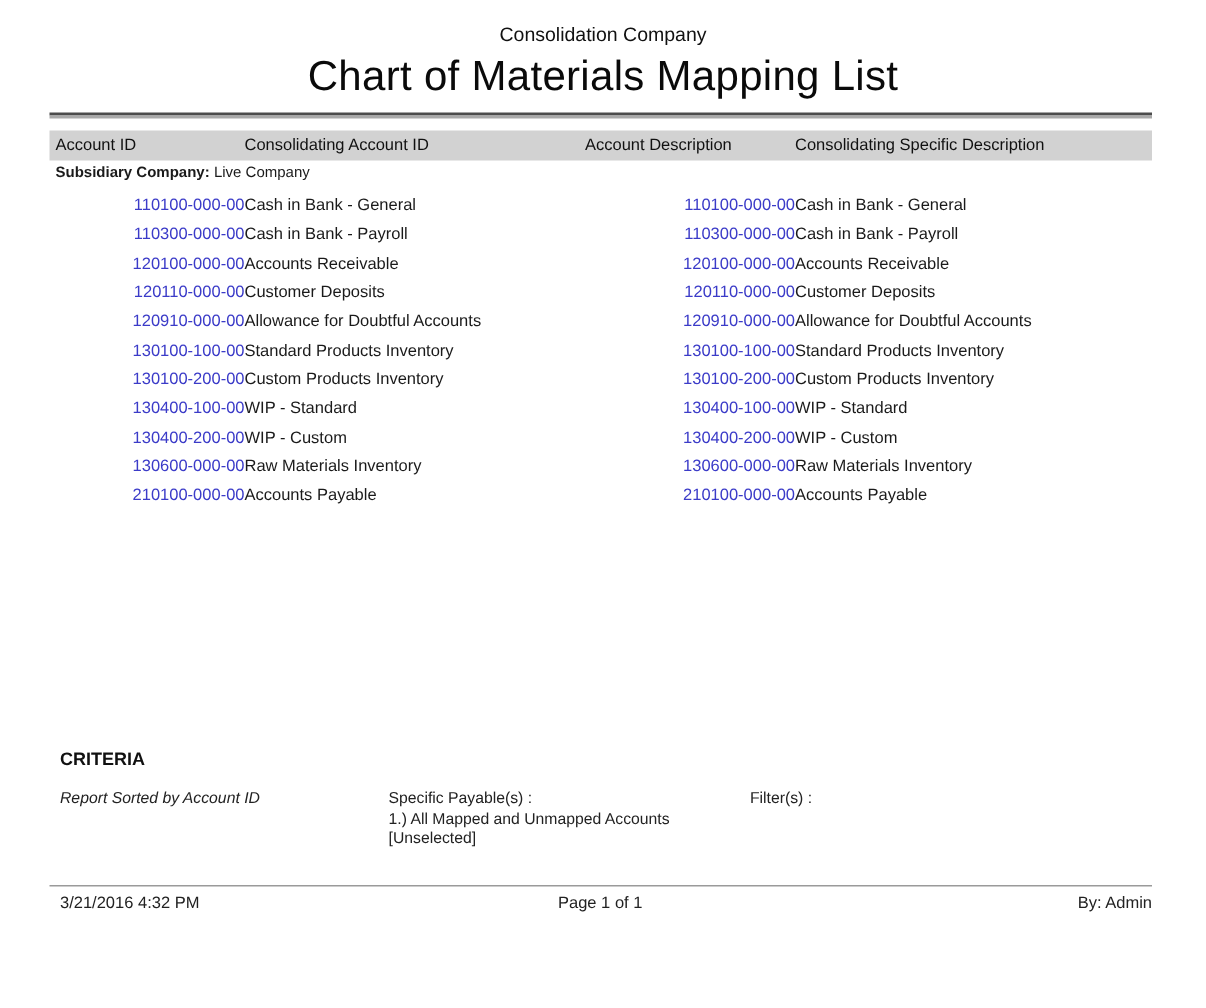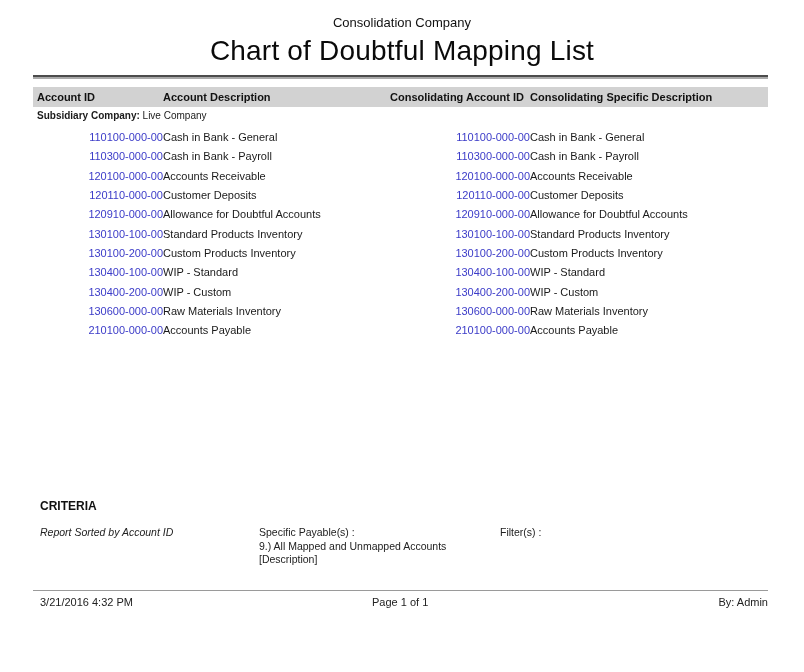--- a/index.html
+++ b/index.html
@@ -13,21 +13,21 @@
              font-size:28px; font-weight:500; color:#0a0a0a; letter-spacing:0.2px; }
 
   .content-x { left:33px; width:735px; }
 
   .double-rule { position:absolute; top:75px; height:3px;
                  border-top:2px solid #4c4c4c; border-bottom:2px solid #a9a9a9; }
 
   .grid { display:grid; grid-template-columns:126px 227px 140px auto; padding-left:4px; }
 
   .thead { position:absolute; top:87px; height:20px; background:#d2d2d2;
-           font-size:11px; font-weight:bold; color:#111; line-height:20px; }
+           font-size:11px; font-weight:normal; color:#111; line-height:20px; }
 
   .group-line { position:absolute; top:110px; left:37px; font-size:10px; }
   .group-line b { font-weight:bold; }
 
   .rows { position:absolute; top:128px; }
   .row  { height:19.35px; line-height:19.35px; font-size:11px; }
   .id   { color:#3b3bc8; cursor:pointer;text-align:right; }
 
   .criteria-heading { position:absolute; top:499px; left:40px;
                       font-size:12px; font-weight:bold; color:#111; }
@@ -41,28 +41,28 @@
   .f-date { position:absolute; left:40px; }
   .f-page { position:absolute; left:372px; }
   .f-by   { position:absolute; right:36px; }
 </style>
 </head>
 <body>
 
 <div class="page">
 
   <div class="company">Consolidation Company</div>
-  <div class="title">Chart of Doubtful Mapping List</div>
+  <div class="title">Chart of Materials Mapping List</div>
 
   <div class="double-rule content-x"></div>
 
   <div class="thead grid content-x">
     <span>Account ID</span>
+    <span>Consolidating Account ID</span>
     <span>Account Description</span>
-    <span>Consolidating Account ID</span>
     <span>Consolidating Specific Description</span>
   </div>
 
   <div class="group-line"><b>Subsidiary Company:</b><span> Live Company</span></div>
 
   <div class="rows content-x">
     <div class="row grid">
       <span class="id">110100-000-00</span>
       <span>Cash in Bank - General</span>
       <span class="id">110100-000-00</span>
@@ -129,22 +129,22 @@
       <span>Accounts Payable</span>
     </div>
   </div>
 
   <div class="criteria-heading">CRITERIA</div>
 
   <div class="criteria">
     <div class="crit-sorted">Report Sorted by Account ID</div>
     <div class="crit-options">
       <div>Specific Payable(s) :</div>
-      <div>9.) All Mapped and Unmapped Accounts</div>
-      <div>[Description]</div>
+      <div>1.) All Mapped and Unmapped Accounts</div>
+      <div>[Unselected]</div>
     </div>
     <div class="crit-filters">Filter(s) :</div>
   </div>
 
   <div class="footer-rule content-x"></div>
 
   <div class="footer">
     <span class="f-date">3/21/2016 4:32 PM</span>
     <span class="f-page">Page 1 of 1</span>
     <span class="f-by">By: Admin</span>

